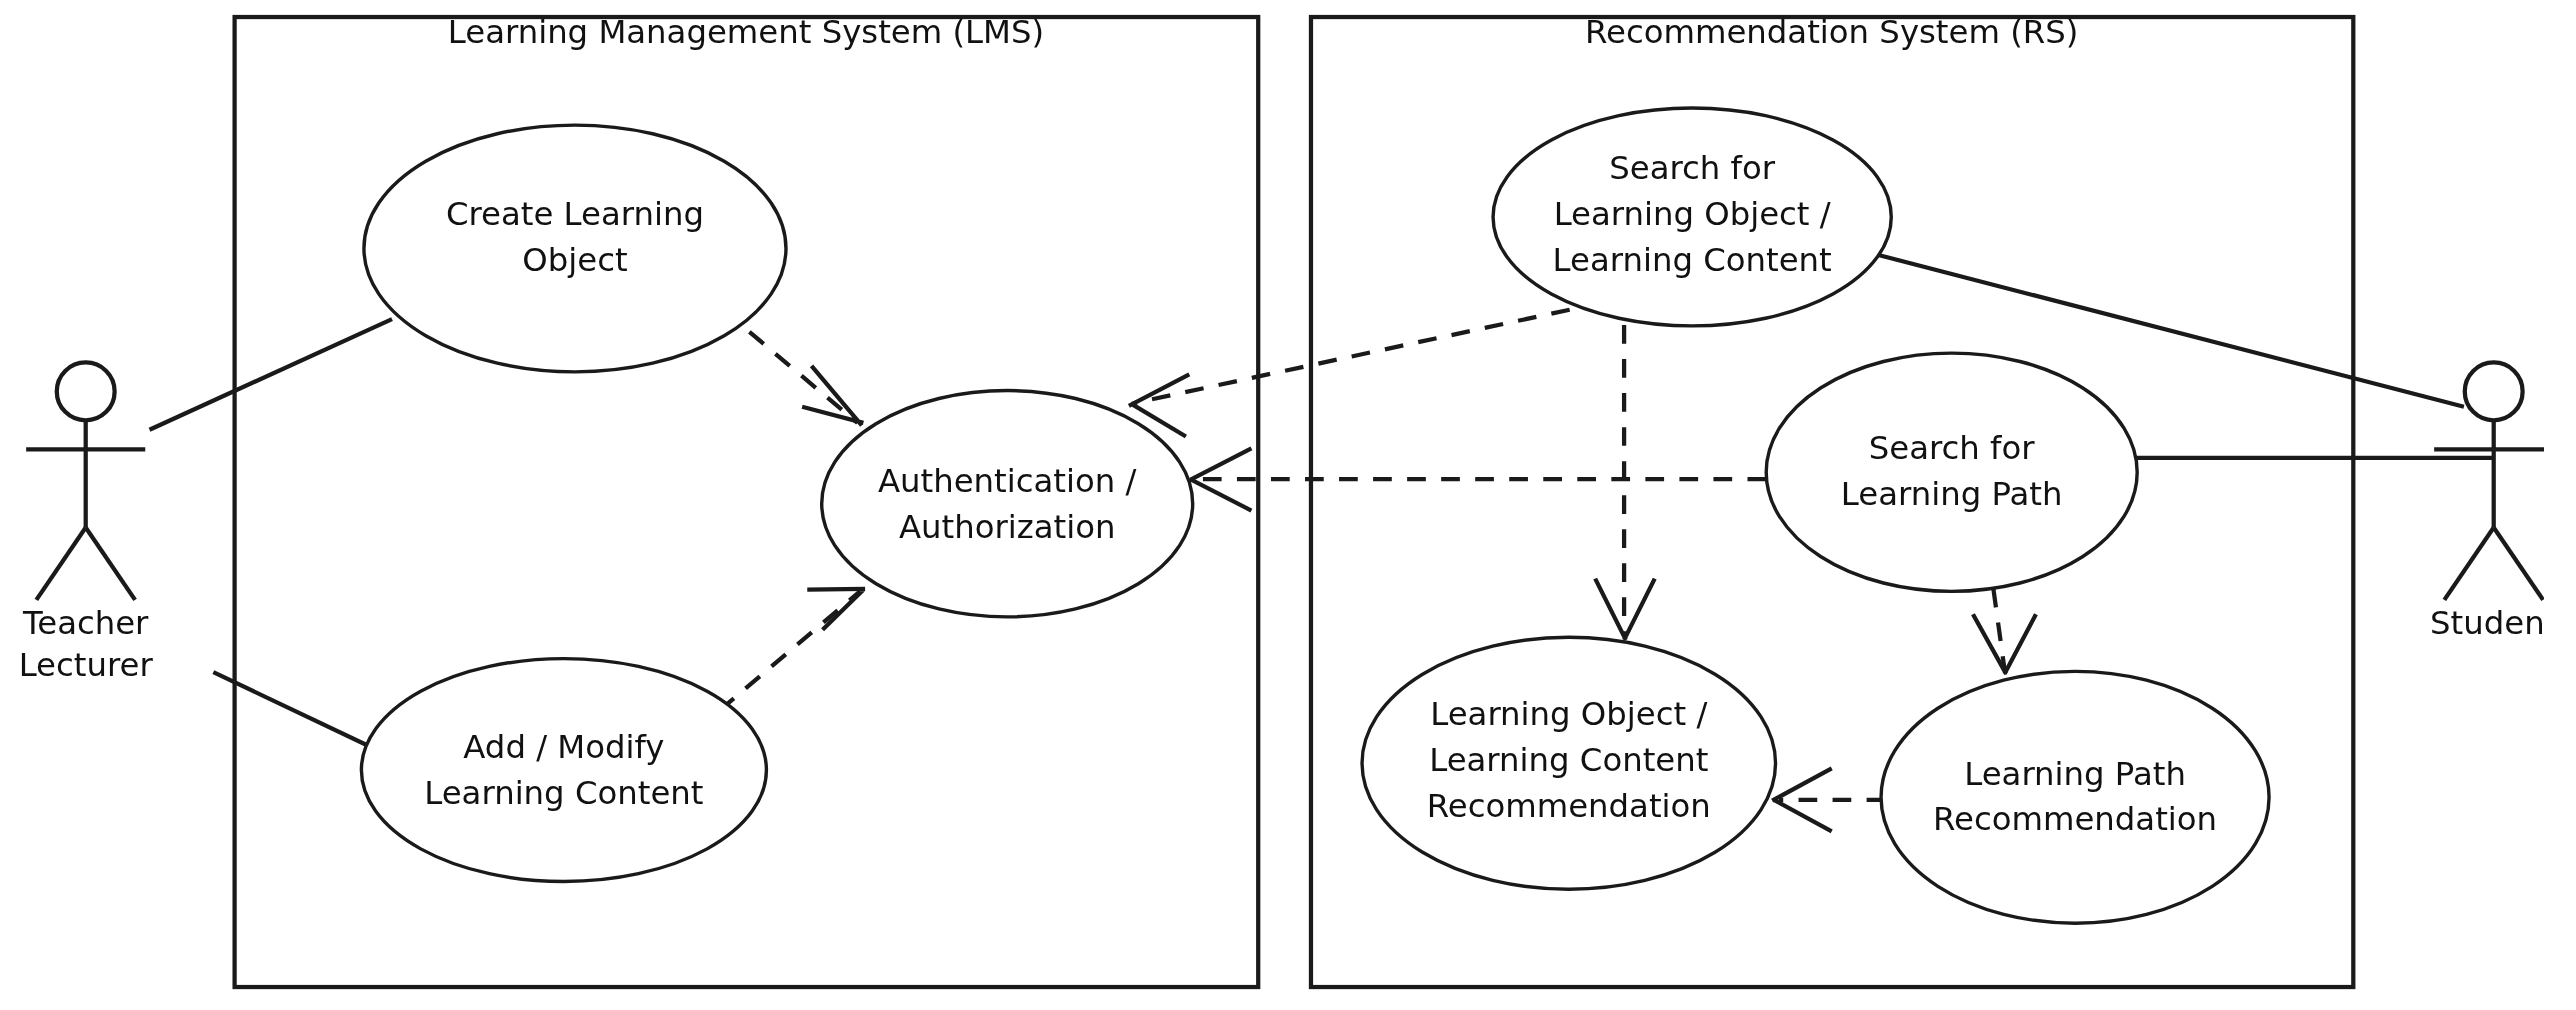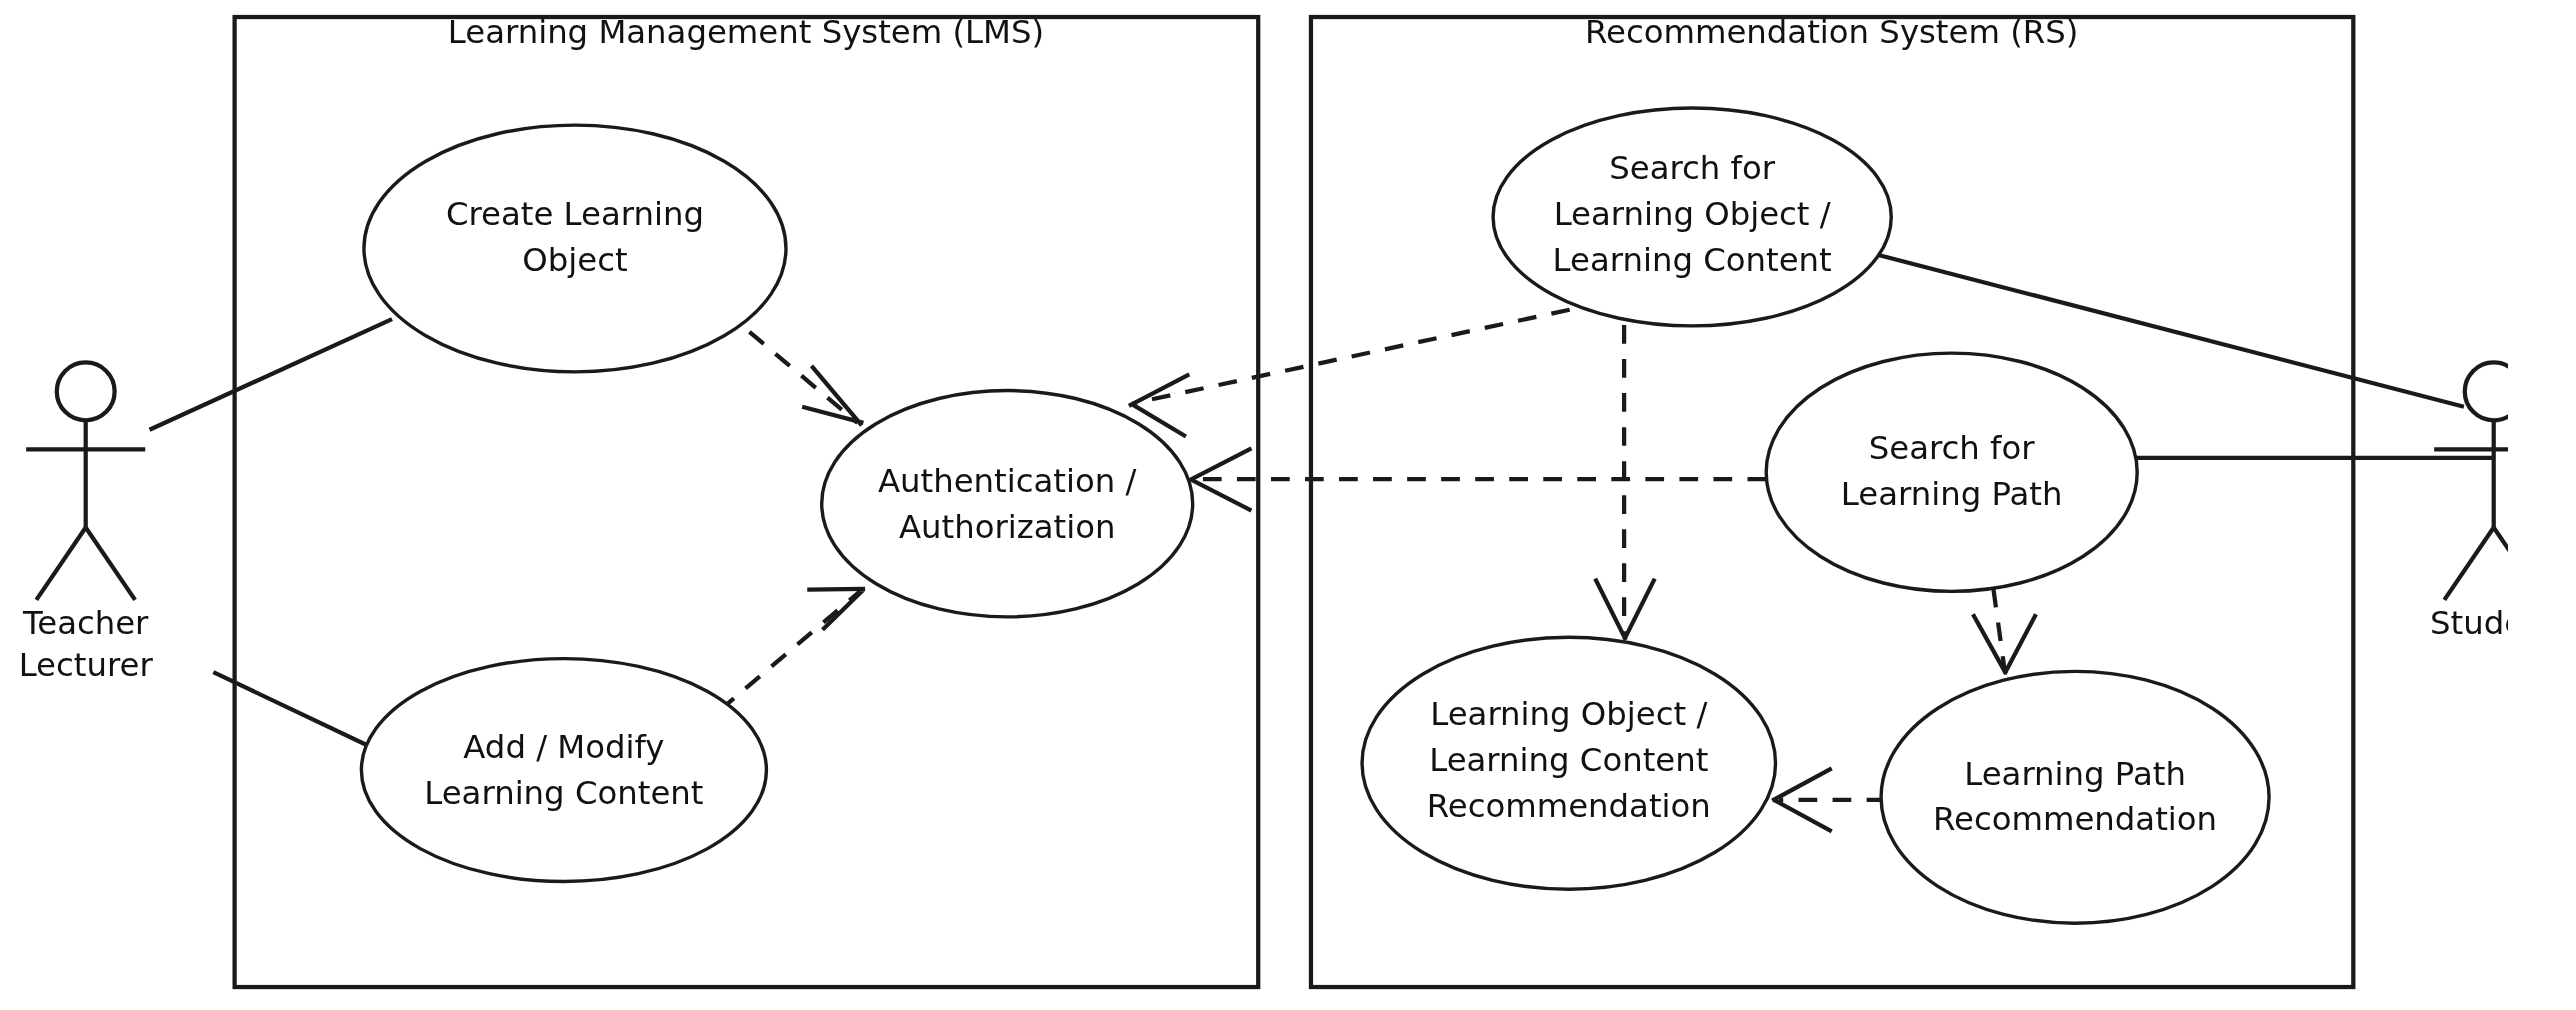--- a/index.html
+++ b/index.html
@@ -7,20 +7,21 @@
     padding: 0;
     background: #ffffff;
   }
   #stage {
     position: relative;
     width: 2508px;
     height: 1010px;
     background: #ffffff;
     font-family: "DejaVu Sans", sans-serif;
     overflow: hidden;
+    padding-left: 36px;
   }
   svg#diagram {
     position: absolute;
     left: 0;
     top: 0;
     width: 2576px;
     height: 1010px;
     display: block;
   }
   .sys-box {

